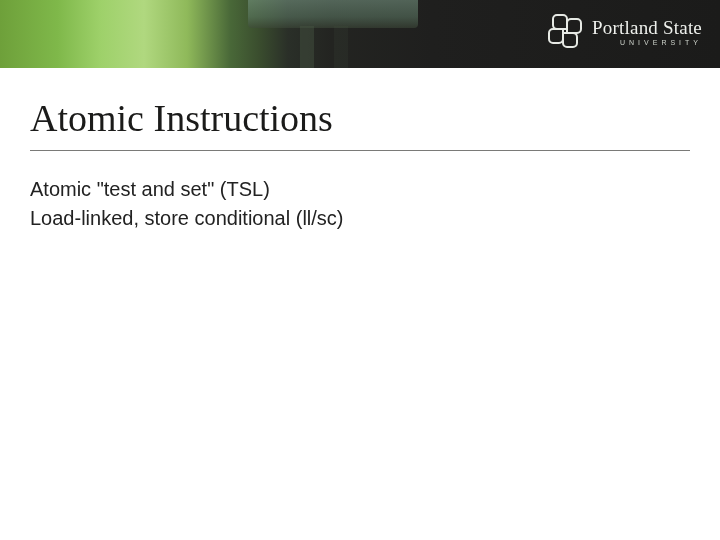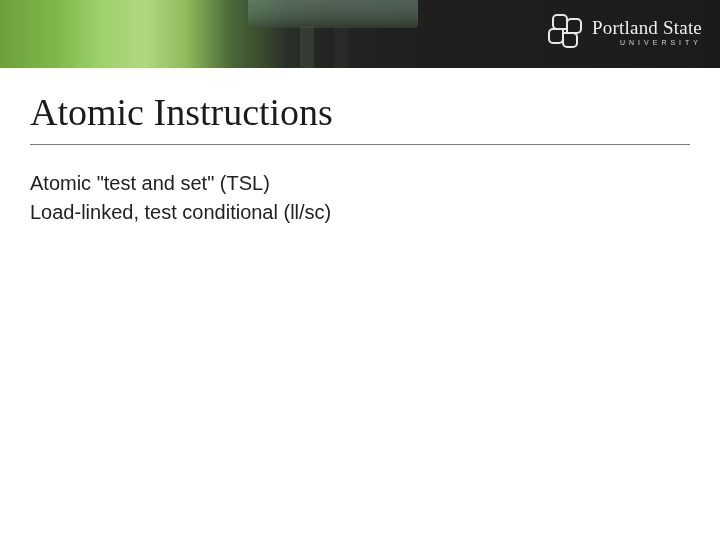--- a/index.html
+++ b/index.html
@@ -52,21 +52,21 @@
     border-radius: 4px 4px 4px 0;
     background: transparent;
   }
   .logo-mark .l1 { left: 4px;  top: 0;   transform: rotate(0deg);   border-radius: 5px 5px 0 5px; }
   .logo-mark .l2 { left: 18px; top: 4px; transform: rotate(90deg);  border-radius: 5px 5px 0 5px; }
   .logo-mark .l3 { left: 14px; top: 18px;transform: rotate(180deg); border-radius: 5px 5px 0 5px; }
   .logo-mark .l4 { left: 0;    top: 14px;transform: rotate(270deg); border-radius: 5px 5px 0 5px; }
   .logo-text { display: flex; flex-direction: column; line-height: 1; }
   .logo-main { font-family: Georgia, 'Times New Roman', serif; font-size: 19px; letter-spacing: 0.2px; color: #eef0ec; }
   .logo-sub  { font-size: 7px; letter-spacing: 4px; color: #cfd4cc; margin-top: 2px; text-align: right; }
-  .content { padding: 22px 30px 0 30px; }
+  .content { padding: 28px 30px 0 30px; }
   .title {
     font-family: Georgia, 'Times New Roman', serif;
     font-size: 38px;
     color: #1b1b1a;
     font-weight: 400;
     margin-bottom: 10px;
   }
   .rule { border: none; border-top: 1px solid #7a7a78; margin: 0 0 24px 0; }
   .body-lines p {
     font-size: 20px;
@@ -93,17 +93,17 @@
         <span class="logo-sub">UNIVERSITY</span>
       </div>
     </div>
   </div>
 
   <div class="content">
     <h1 class="title">Atomic Instructions</h1>
     <hr class="rule">
     <div class="body-lines">
       <p>Atomic "test and set" (TSL)</p>
-      <p>Load-linked, test conditional (ll/sc)</p>
+      <p>Load-linked, store conditional (ll/sc)</p>
     </div>
   </div>
 
 </div>
 
 </body></html>

